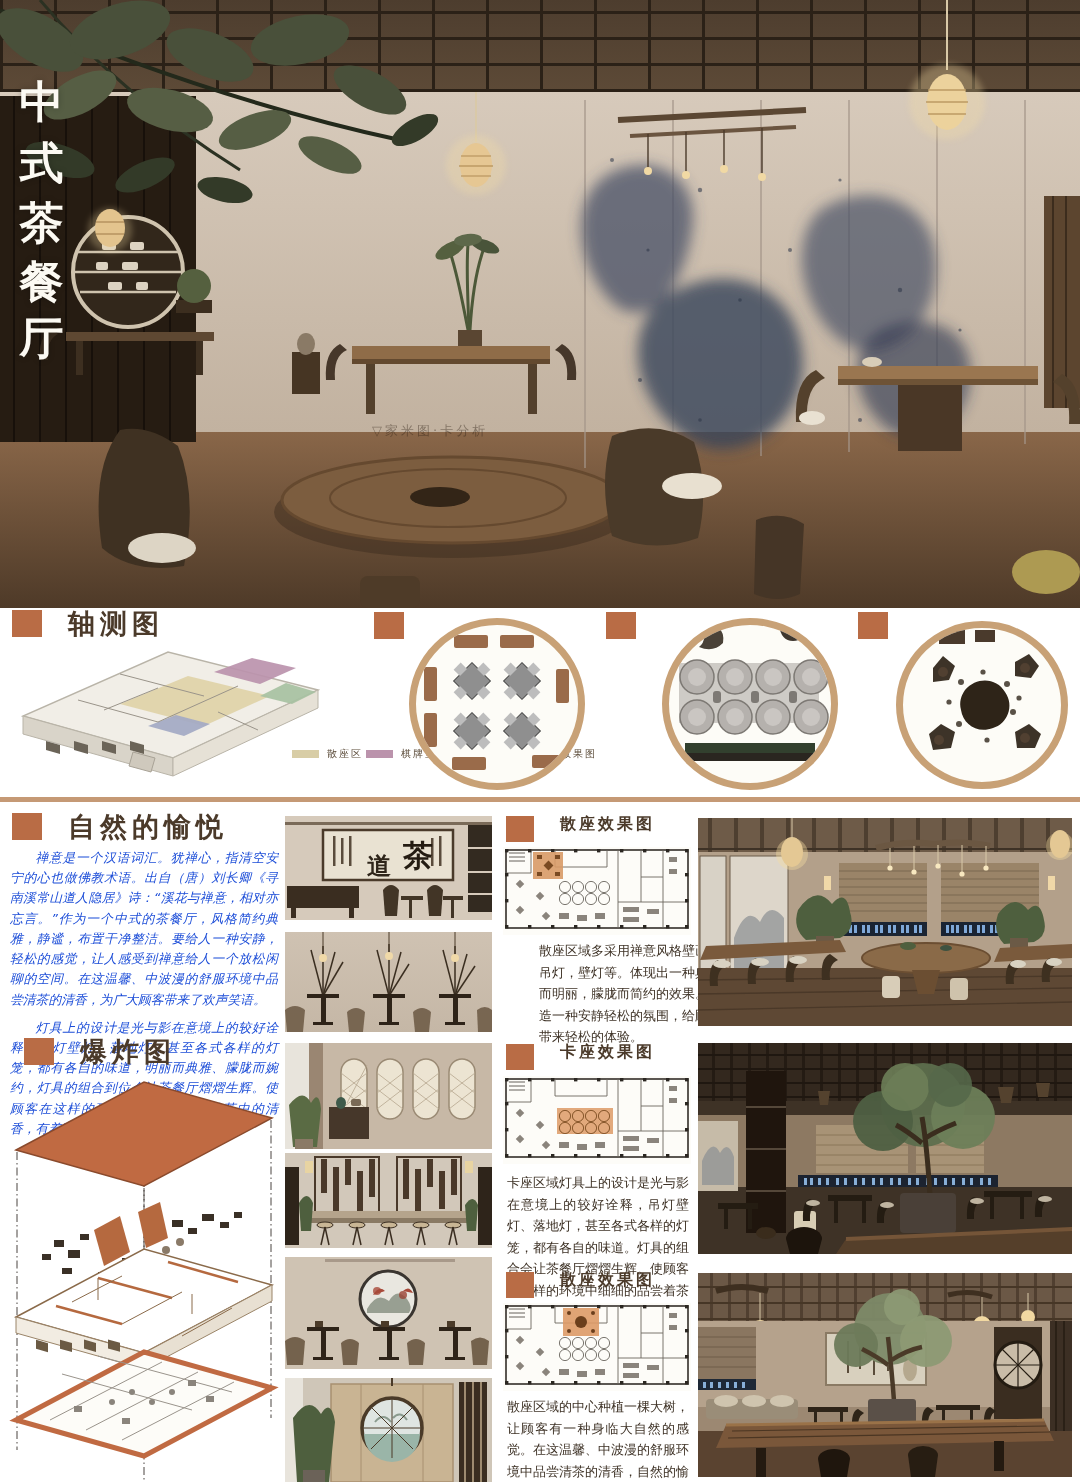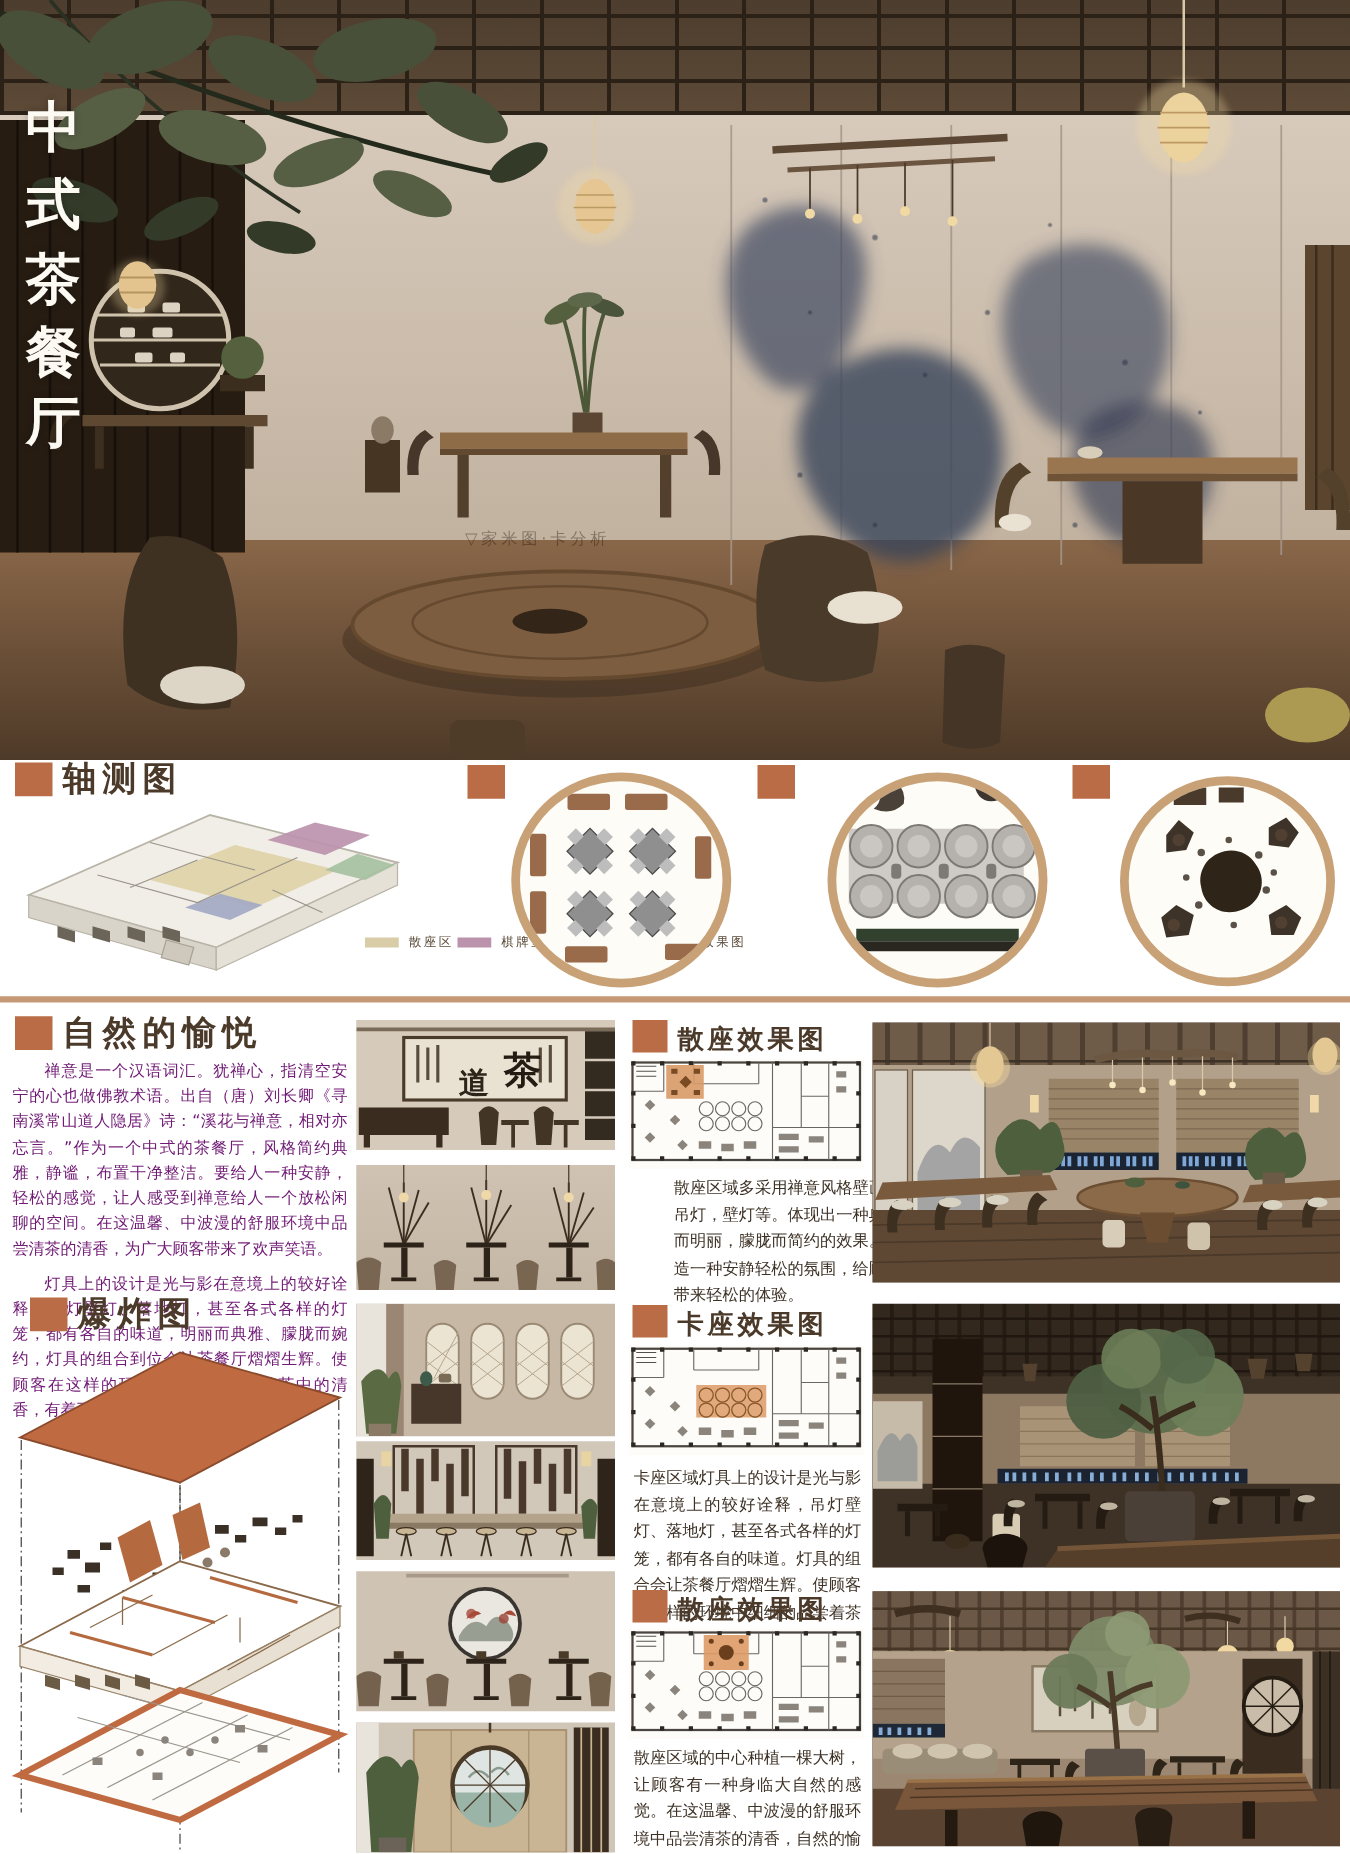--- a/index.html
+++ b/index.html
@@ -22,28 +22,28 @@
   .hero-vtitle{position:absolute;left:20px;top:44px;writing-mode:vertical-rl;
     font-size:44px;font-weight:700;color:#fcfaf3;letter-spacing:60px;line-height:1;
     text-shadow:0 0 6px rgba(0,0,0,.25);}
   .hero-title{position:absolute;left:28px;top:388px;font-size:152px;font-weight:700;
     color:#fbf8f0;letter-spacing:56px;line-height:1.2;font-style:italic;
     text-shadow:0 0 10px rgba(60,40,20,.25);}
   .hero-watermark{position:absolute;left:372px;top:422px;font-size:13px;
     color:rgba(45,30,18,.42);letter-spacing:3px;}
 
   
-  .sec-h{position:absolute;display:flex;align-items:flex-end;gap:8px;}
+  .sec-h{position:absolute;display:flex;align-items:flex-start;gap:26px;}
   .sq{display:inline-block;width:30px;height:27px;background:#b96c45;}
   .sq-sm{width:28px;height:26px;}
   .sec-title{font-size:27px;font-weight:700;color:#4b3a2a;letter-spacing:5px;line-height:1;}
-  .sec-title-sm{font-size:21px;letter-spacing:3px;}
+  .sec-title-sm{font-size:16px;letter-spacing:3px;}
 
   
-  .body-txt{position:absolute;color:#701a75;font-size:12.8px;line-height:1.58;text-align:justify;}
+  .body-txt{position:absolute;color:#1d4ed8;font-size:12.8px;line-height:1.58;text-align:justify;font-style:italic;}
   .body-txt p{margin:0 0 8px 0;text-indent:2em;}
   .fx-txt{position:absolute;color:#3e3226;font-size:13px;line-height:1.66;text-align:justify;}
 
   
   .legend{position:absolute;left:292px;top:747px;display:flex;flex-direction:row;gap:3px;}
   .legend-row{display:flex;align-items:center;gap:8px;}
   .legend-swatch{width:27px;height:8px;}
   .legend-label{font-size:10px;color:#5a4a38;letter-spacing:2px;}
 
   

